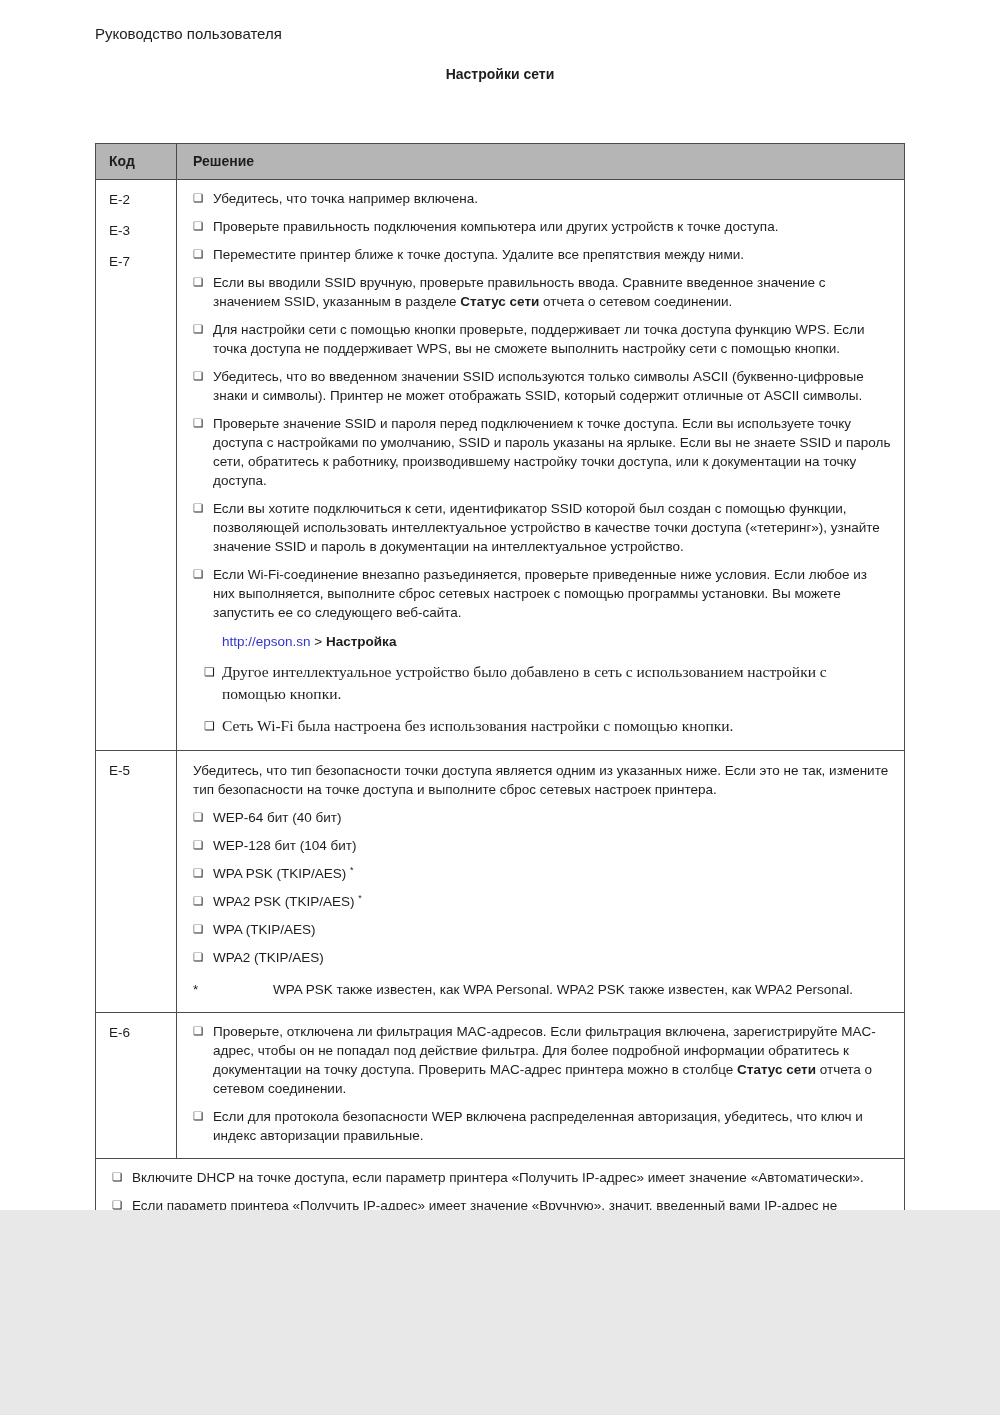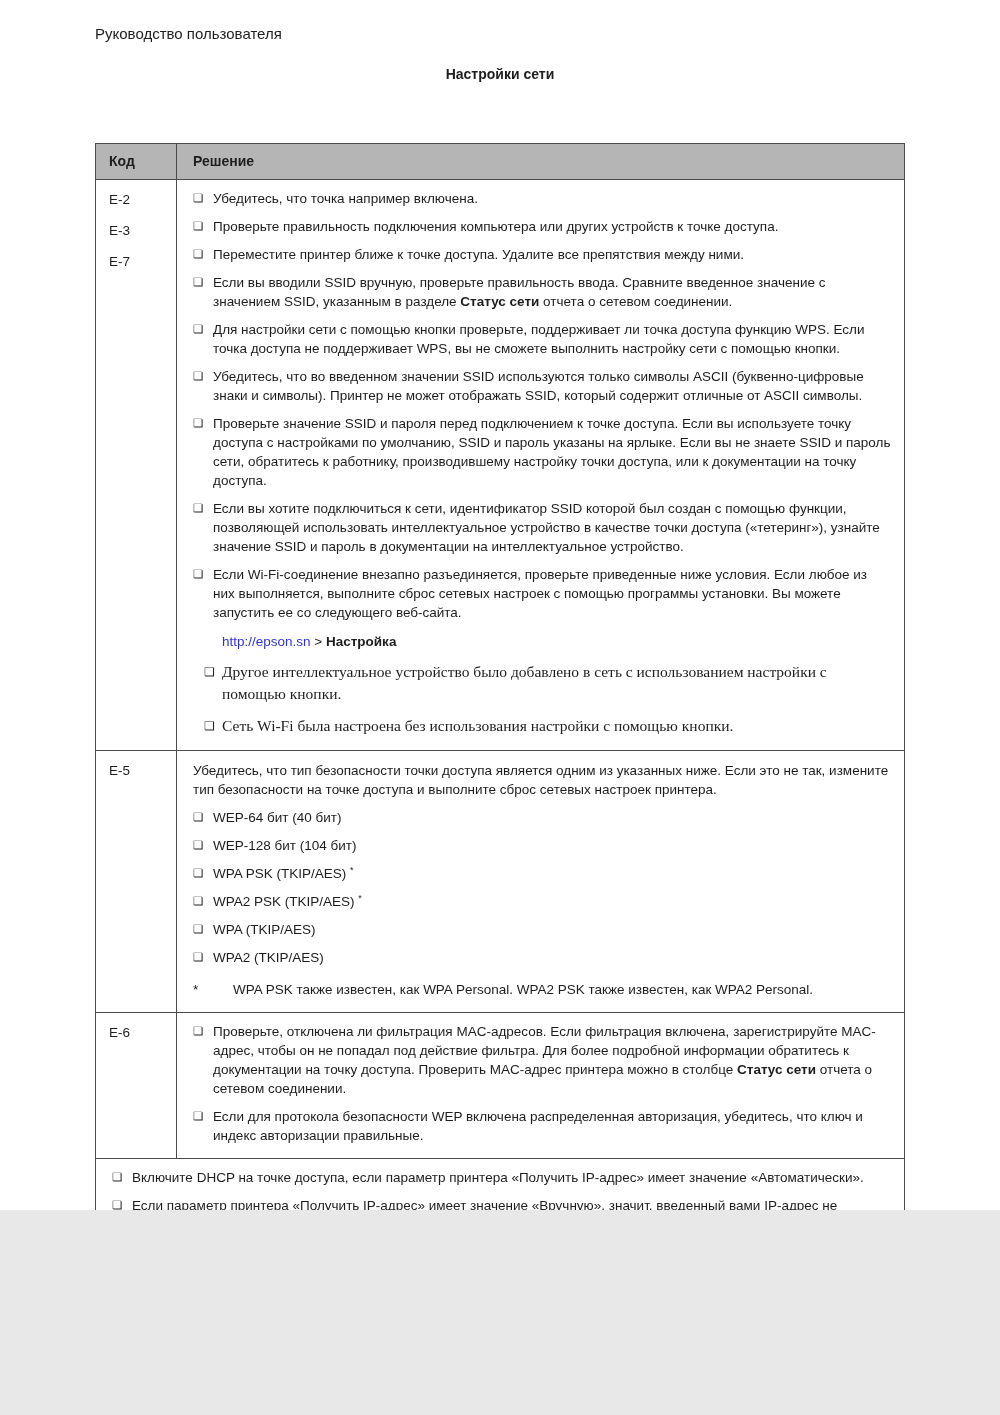--- a/index.html
+++ b/index.html
@@ -61,21 +61,21 @@
     display: flex;
     margin-top: 10px;
     margin-left: 11px;
     font-family: "Liberation Serif", serif;
     font-size: 15.5px;
     line-height: 22px;
   }
   .sub-bullet .glyph { width: 18px; flex: none; font-size: 12px; line-height: 22px; }
   .footnote { display: flex; margin-top: 13px; }
   .footnote .fmark { width: 40px; flex: none; }
-  .footnote .ftext { flex: 1; }
+  .footnote .ftext { flex: 1; margin-left: 40px; }
   a.link { color: var(--link, #3333cc); text-decoration: none; cursor: pointer; padding-left: 9px; }
   b { font-weight: bold; }
   sup.fref { font-size: 9px; vertical-align: super; line-height: 0; }
   .watermark {
     position: absolute;
     left: 402px;
     top: 678px;
     font-family: "Liberation Serif", serif;
     font-style: italic;
     font-weight: bold;

